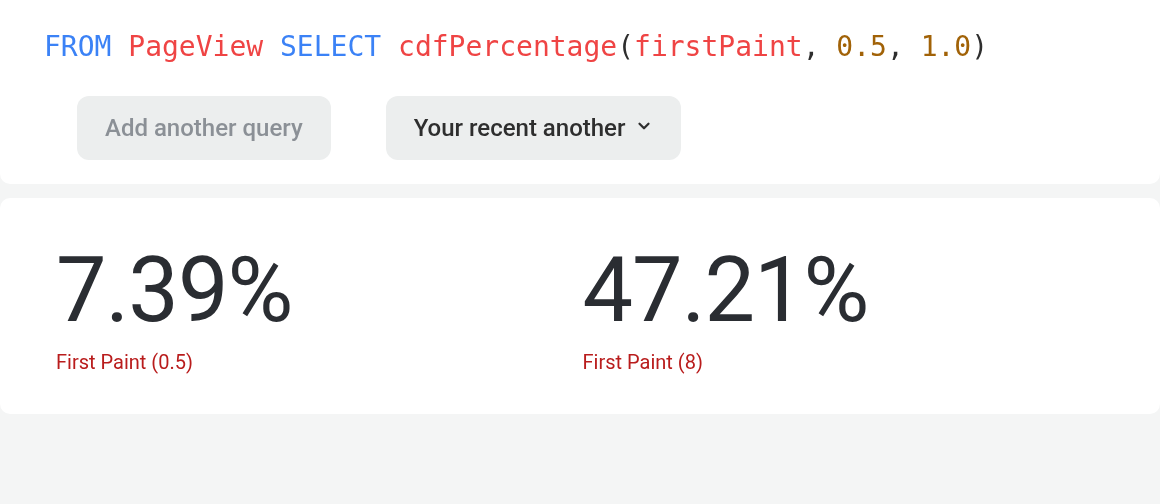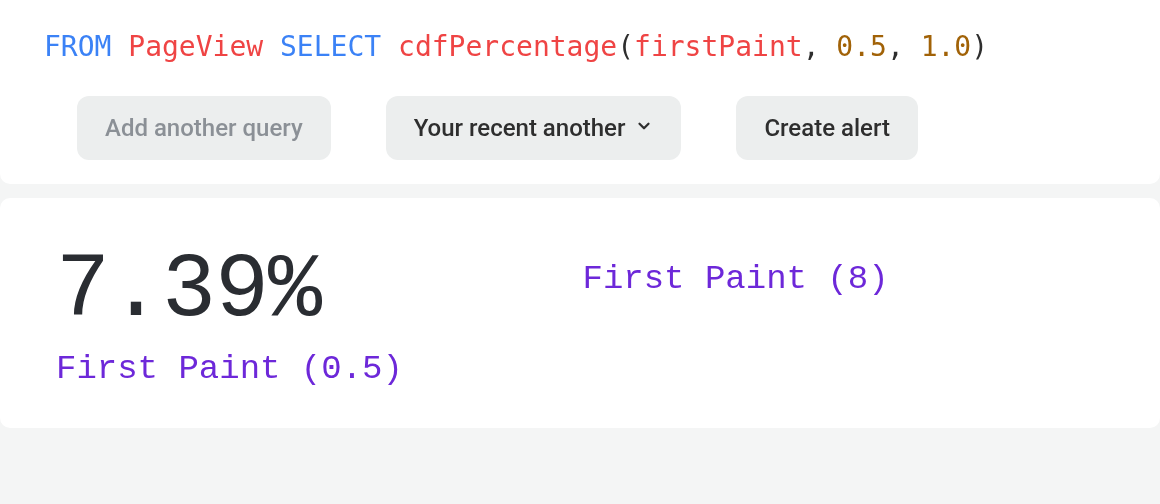--- a/index.html
+++ b/index.html
@@ -57,35 +57,34 @@
       top: -2px;
     }
     .chevron svg { display: block; }
 
     .results-panel {
       background: #ffffff;
       margin-top: 14px;
       border-radius: 10px;
       padding: 48px 51px 40px 56px;
       display: flex;
-      font-family: Liberation Mono, monospace;
     }
     .metric {
       flex: 0 0 50%;
     }
     .metric-value {
       font-size: 90px;
       font-weight: 400;
       color: #2a2d32;
       letter-spacing: -1px;
       line-height: 1;
     }
     .metric-label {
-      font-size: 34px;
-      color: #6d28d9;
+      font-size: 20px;
+      color: #b91c1c;
       margin-top: 14px;
     }
   </style>
 </head>
 <body>
 
 <div class="query-panel">
   <div class="query-code"><span class="tok-keyword">FROM</span> <span class="tok-ident">PageView</span> <span class="tok-keyword">SELECT</span> <span class="tok-ident">cdfPercentage</span><span class="tok-punct">(</span><span class="tok-ident">firstPaint</span><span class="tok-punct">,</span> <span class="tok-number">0.5</span><span class="tok-punct">,</span> <span class="tok-number">1.0</span><span class="tok-punct">)</span></div>
 
   <div class="toolbar">
@@ -93,27 +92,25 @@
       <span>Add another query</span>
     </button>
     <button class="btn">
       <span>Your recent another</span>
       <span class="chevron">
         <svg viewBox="0 0 24 24" width="18" height="18" fill="none" stroke="#2e2e2e" stroke-width="3" stroke-linecap="round" stroke-linejoin="round">
             <polyline points="6 9 12 15 18 9"></polyline>
           </svg>
       </span>
     </button>
-    <button class="btn">
-      <span>Create alert</span>
-    </button>
   </div>
 </div>
 
 <div class="results-panel">
   <div class="metric">
     <div class="metric-value">7.39%</div>
     <div class="metric-label">First Paint (0.5)</div>
   </div>
   <div class="metric">
+    <div class="metric-value">47.21%</div>
     <div class="metric-label">First Paint (8)</div>
   </div>
 </div>
 
 </body></html>

